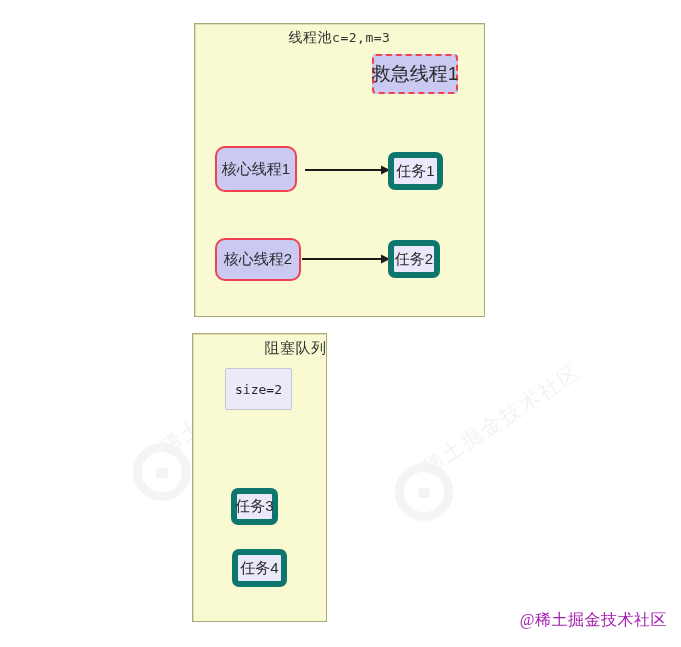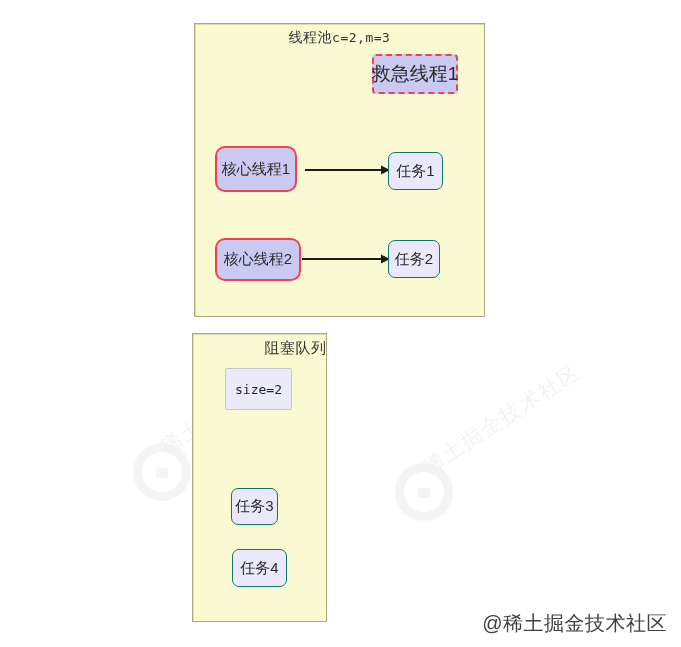--- a/index.html
+++ b/index.html
@@ -56,21 +56,21 @@
     background: #c9c9f1;
     border: 2.5px dashed #f0414e;
     border-radius: 4px;
     font-size: 19px;
   }
   .core-1 { left: 215px; top: 146px; width: 82px; height: 46px; }
   .core-2 { left: 215px; top: 238px; width: 86px; height: 43px; }
 
   .task-node {
     background: #e9e9fb;
-    border: 1px solid #0f766e;
+    border: 6px solid #0f766e;
     border-radius: 7px;
   }
   .task-1 { left: 388px; top: 152px; width: 55px; height: 38px; }
   .task-2 { left: 388px; top: 240px; width: 52px; height: 38px; }
   .task-3 { left: 231px; top: 488px; width: 47px; height: 37px; }
   .task-4 { left: 232px; top: 549px; width: 55px; height: 38px; }
 
   .size-node {
     left: 225px; top: 368px; width: 67px; height: 42px;
     background: #eaeaf8;
@@ -107,23 +107,24 @@
     white-space: nowrap;
     transform: rotate(-33deg);
     transform-origin: left bottom;
   }
 
   
   .credit {
     position: absolute;
     right: 14px;
     top: 610px;
-    font-size: 20px;
-    color: #404040;
+    font-size: 16px;
+    color: #a21caf;
     letter-spacing: 0.5px;
+    font-family: Liberation Serif, serif;
   }
 </style>
 </head>
 <body>
 
 <div class="canvas">
 
   <div class="wm-tile" style="left:290px; top:110px; width:190px; height:130px;">
     <span class="wm-ring" style="left:5px; top:85px;">
         <span class="wm-dot"></span>

